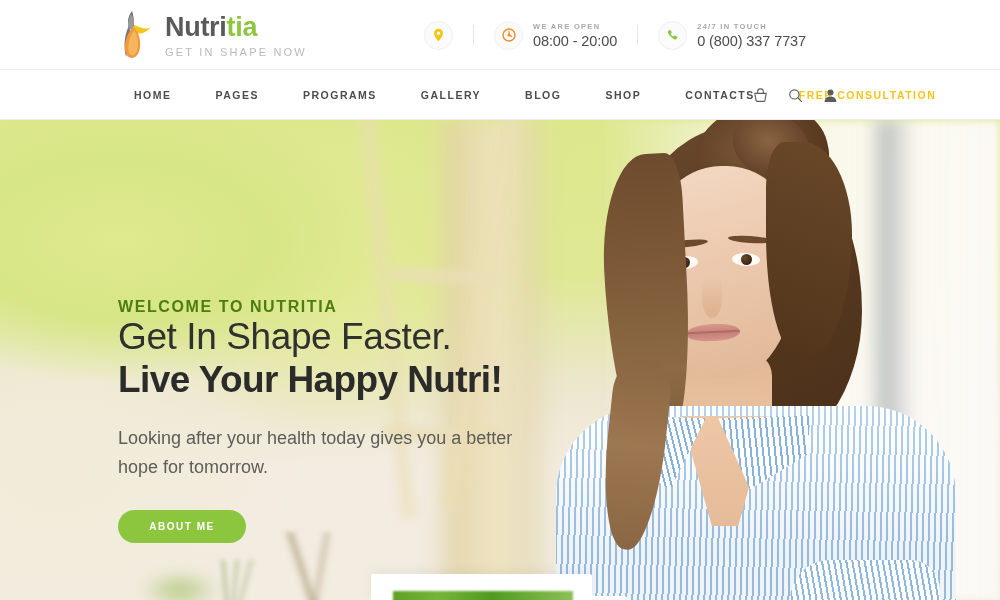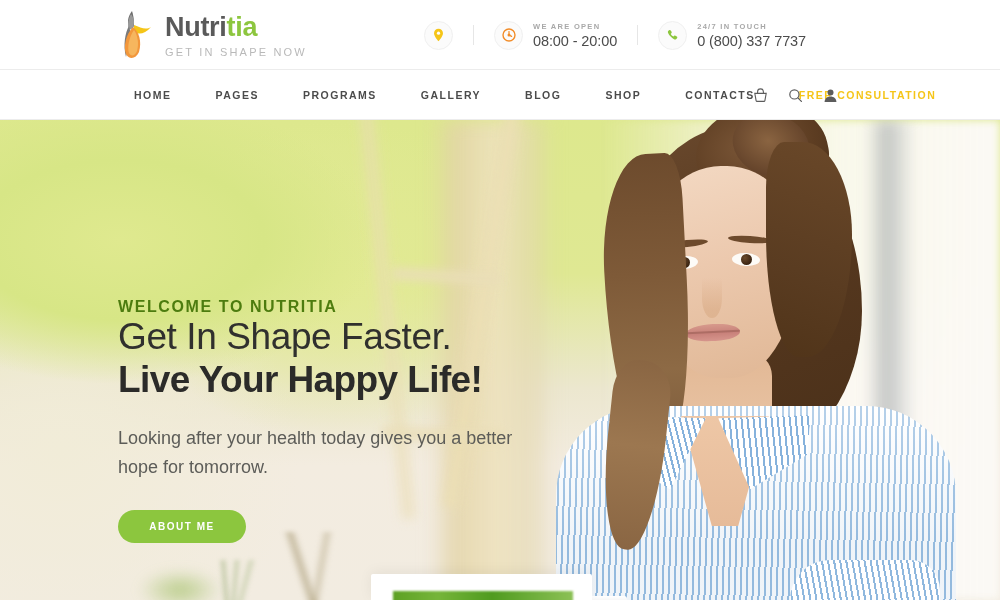--- a/index.html
+++ b/index.html
@@ -445,21 +445,21 @@
 
         <div class="b-cap"></div>
 
       </div>
 
     </div>
 
     <div class="hero-content">
       <div class="hero-sub">WELCOME TO NUTRITIA</div>
       <div class="hero-h1">Get In Shape Faster.</div>
-      <div class="hero-h2">Live Your Happy Life!</div>
+      <div class="hero-h2">Live Your Happy Nutri!</div>
       <div class="hero-p">
         <span>Looking after your health today gives you a better hope for tomorrow.</span><br>
       </div>
       <div class="hero-btns">
         <div class="btn btn-primary">ABOUT ME</div>
       </div>
     </div>
 
   </div>
 

